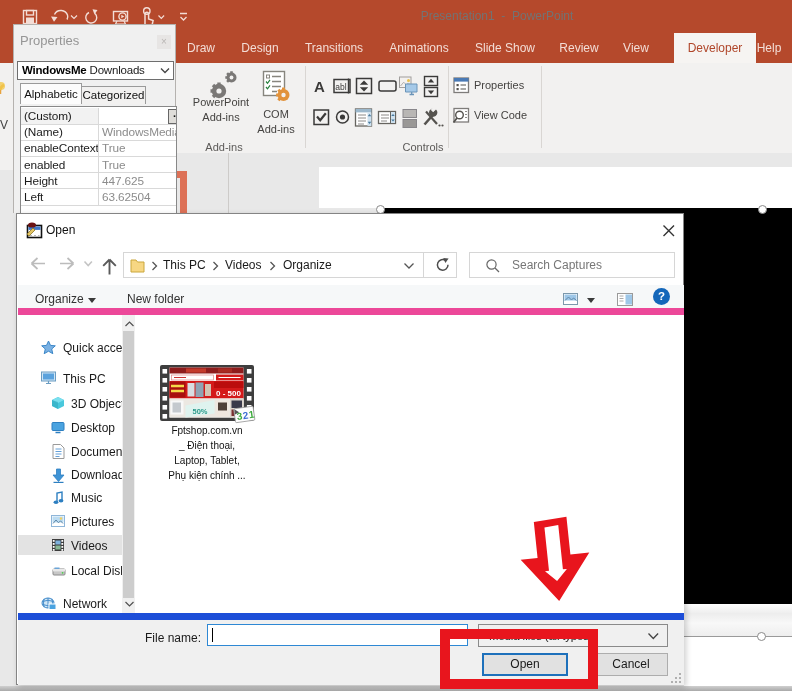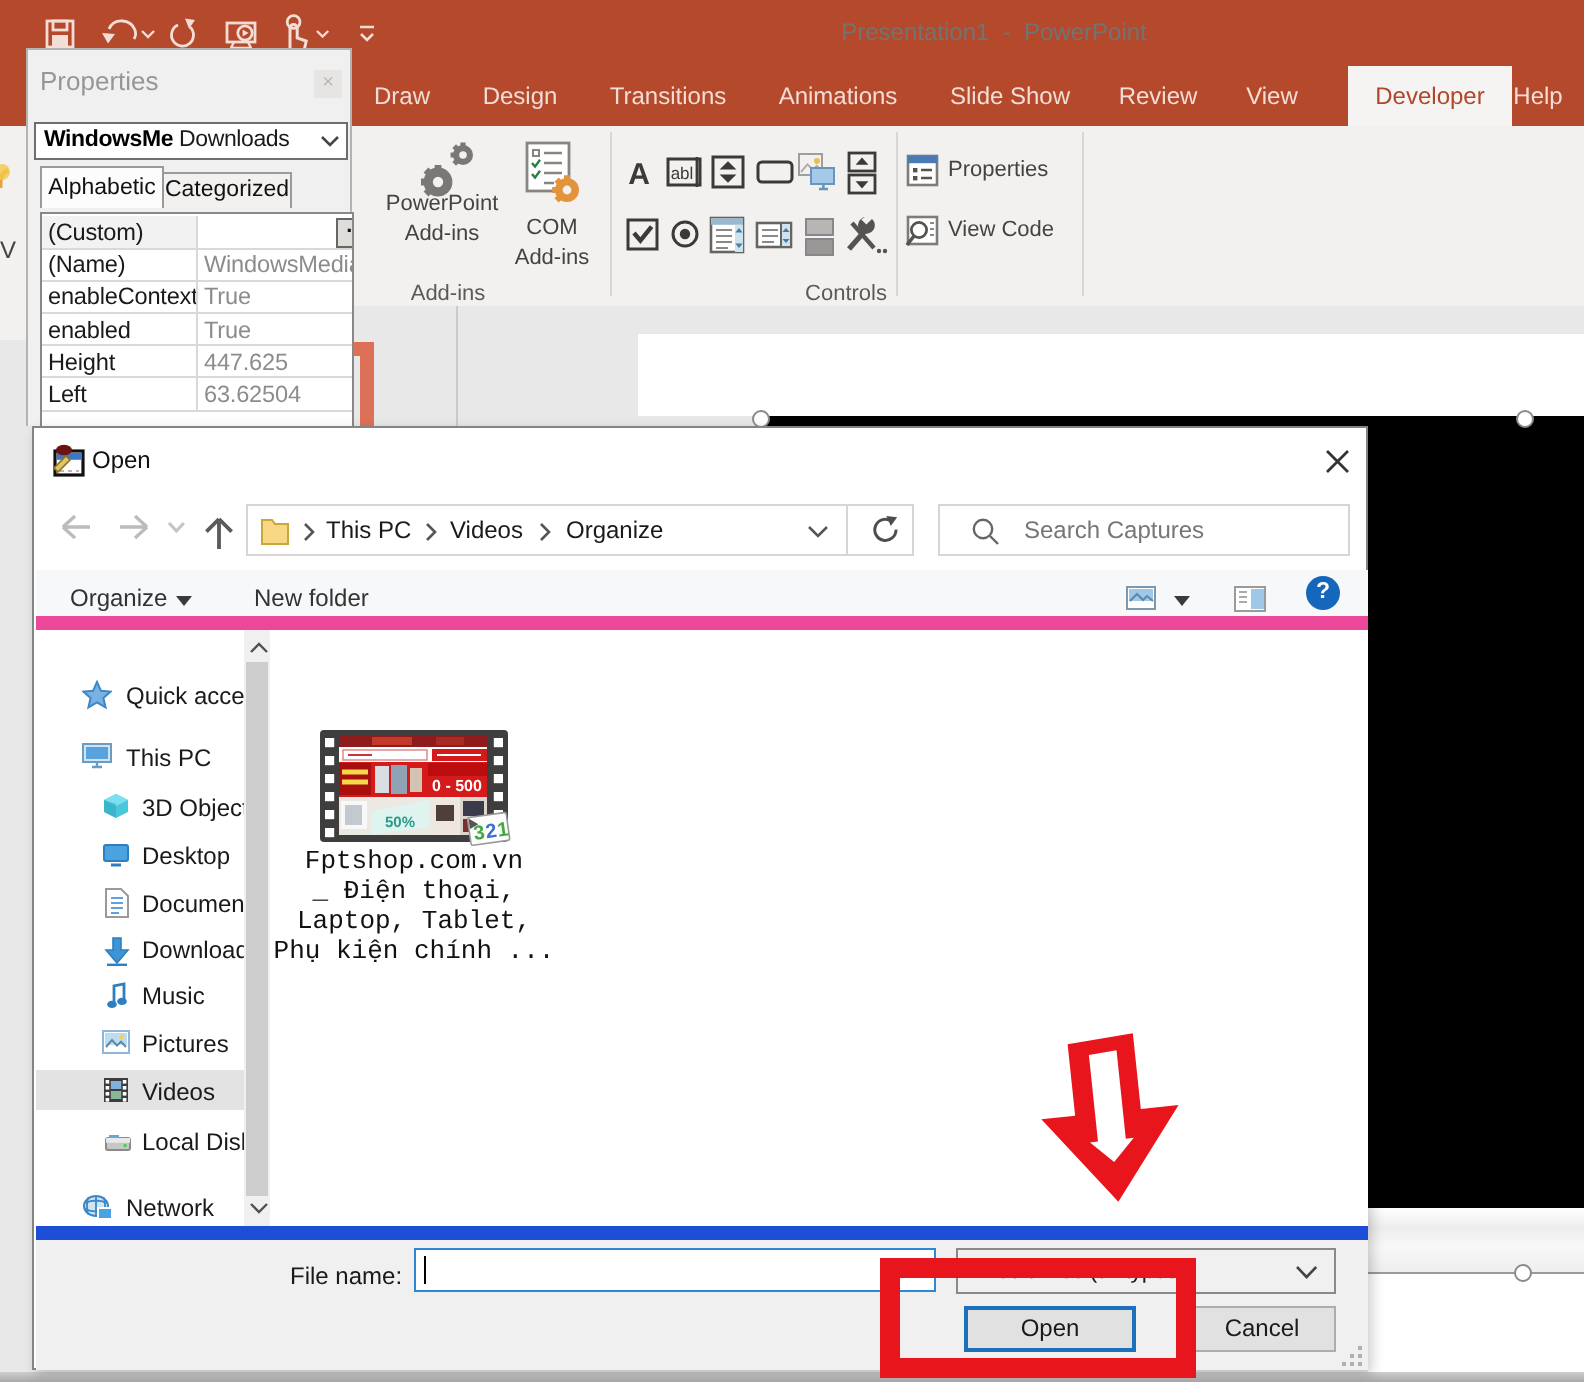--- a/index.html
+++ b/index.html
@@ -472,21 +472,21 @@
     </svg>
     <svg class="abs" style="left:94px;top:90px;" width="23" height="19">
       <g transform="rotate(-8 11 9)">
         <rect x="1.5" y="2.5" width="19.5" height="14" rx="1" fill="#fdfdfd" stroke="#999" stroke-width=".8"></rect>
         <path d="M2 3 l4.5 3.5 l-4.5 1.8 z" fill="#555"></path>
         <text x="3.5" y="14" font-size="10" font-weight="bold" fill="#3faa3f" font-family="Liberation Sans">3</text>
         <text x="9.5" y="14" font-size="10" font-weight="bold" fill="#3f6fd4" font-family="Liberation Sans">2</text>
         <text x="15.5" y="14" font-size="10" font-weight="bold" fill="#3faa3f" font-family="Liberation Sans">1</text>
       </g>
     </svg>
-    <div class="abs" style="left:-3px;top:108px;width:142px;text-align:center;font-size:13px;line-height:15px;color:#111;font-family:Liberation Mono, monospace;">Fptshop.com.vn<br>_ Điện thoại,<br>Laptop, Tablet,<br>Phụ kiện chính ...</div>
+    <div class="abs" style="left:-3px;top:108px;width:142px;text-align:center;font-size:10px;line-height:15px;color:#111;">Fptshop.com.vn<br>_ Điện thoại,<br>Laptop, Tablet,<br>Phụ kiện chính ...</div>
   </div>
 
   <div class="abs" style="left:1px;top:399px;width:666px;height:72px;background:#f0f0f0;border-top:7px solid #1d4ed8;box-sizing:border-box;">
     <div class="abs" style="left:127px;top:11px;font-size:12px;color:#1a1a1a;">File name:</div>
     <div class="abs" style="left:189px;top:4px;width:261px;height:22px;background:#fff;border:1px solid #2e88d4;box-sizing:border-box;">
       <div class="abs" style="left:4px;top:3px;width:1px;height:14px;background:#000;"></div>
     </div>
     <div class="abs" style="left:460px;top:4px;width:190px;height:23px;background:#f0f0f0;border:1px solid #8a8a8a;box-sizing:border-box;font-size:11.5px;letter-spacing:-0.2px;color:#1a1a1a;line-height:22px;">
       <span style="margin-left:10px;">Media files (all types)</span>
       <svg class="abs" style="right:8px;top:8px;" width="11" height="8">

